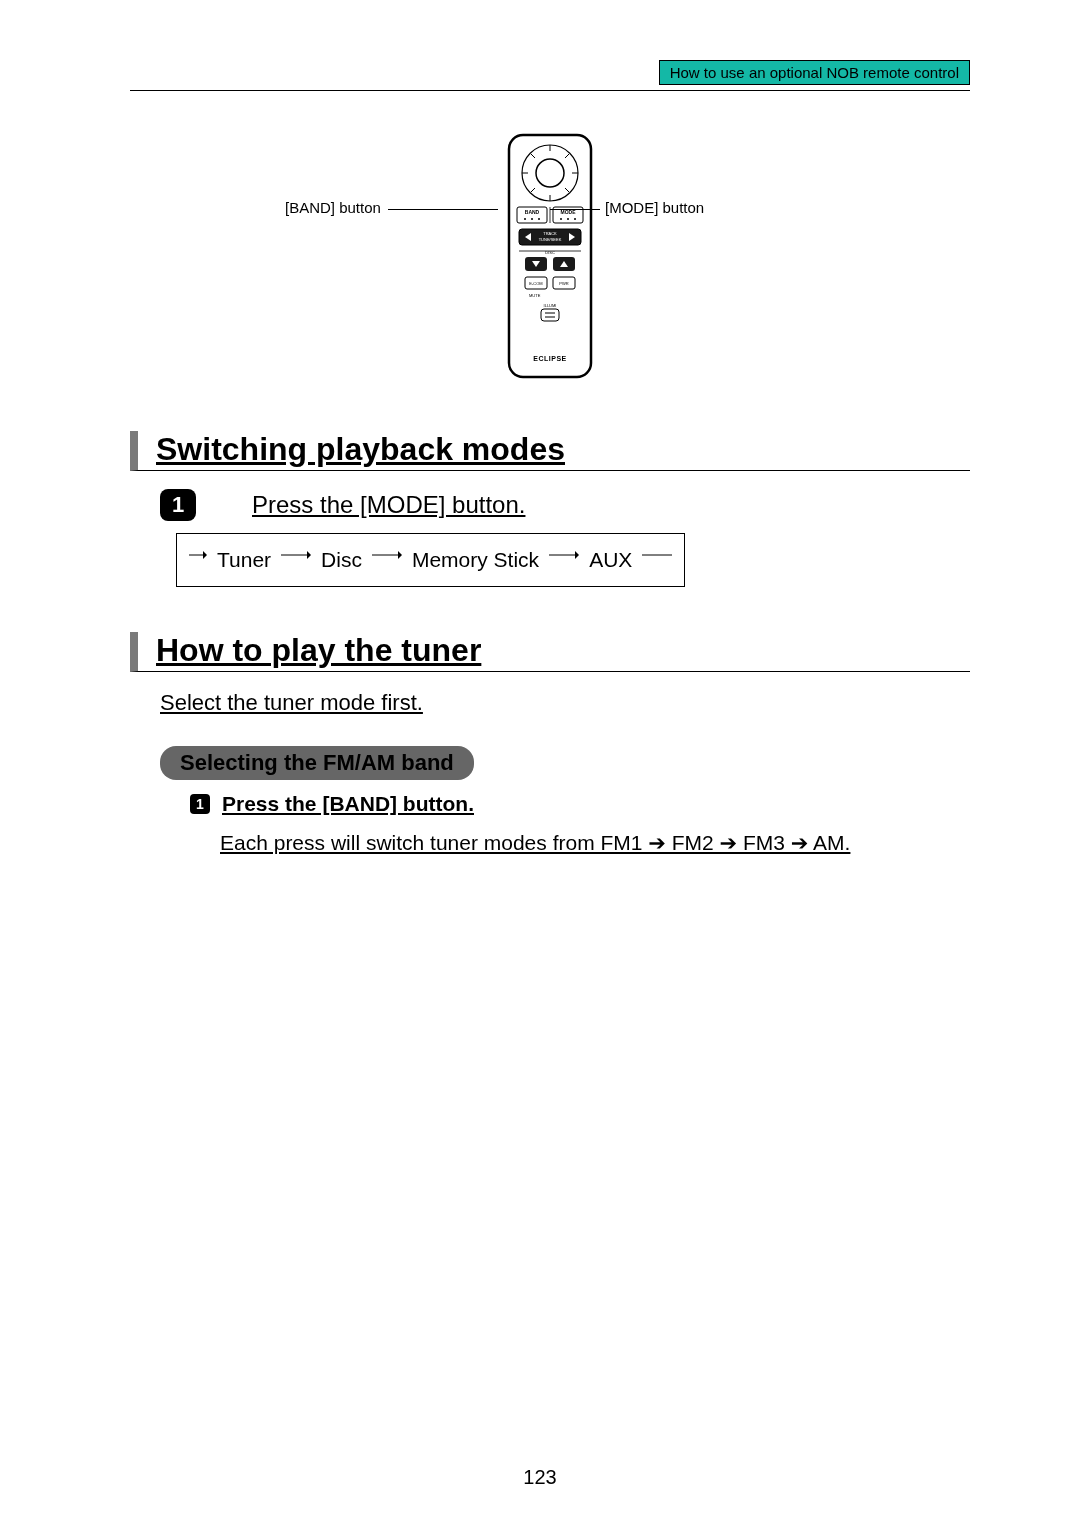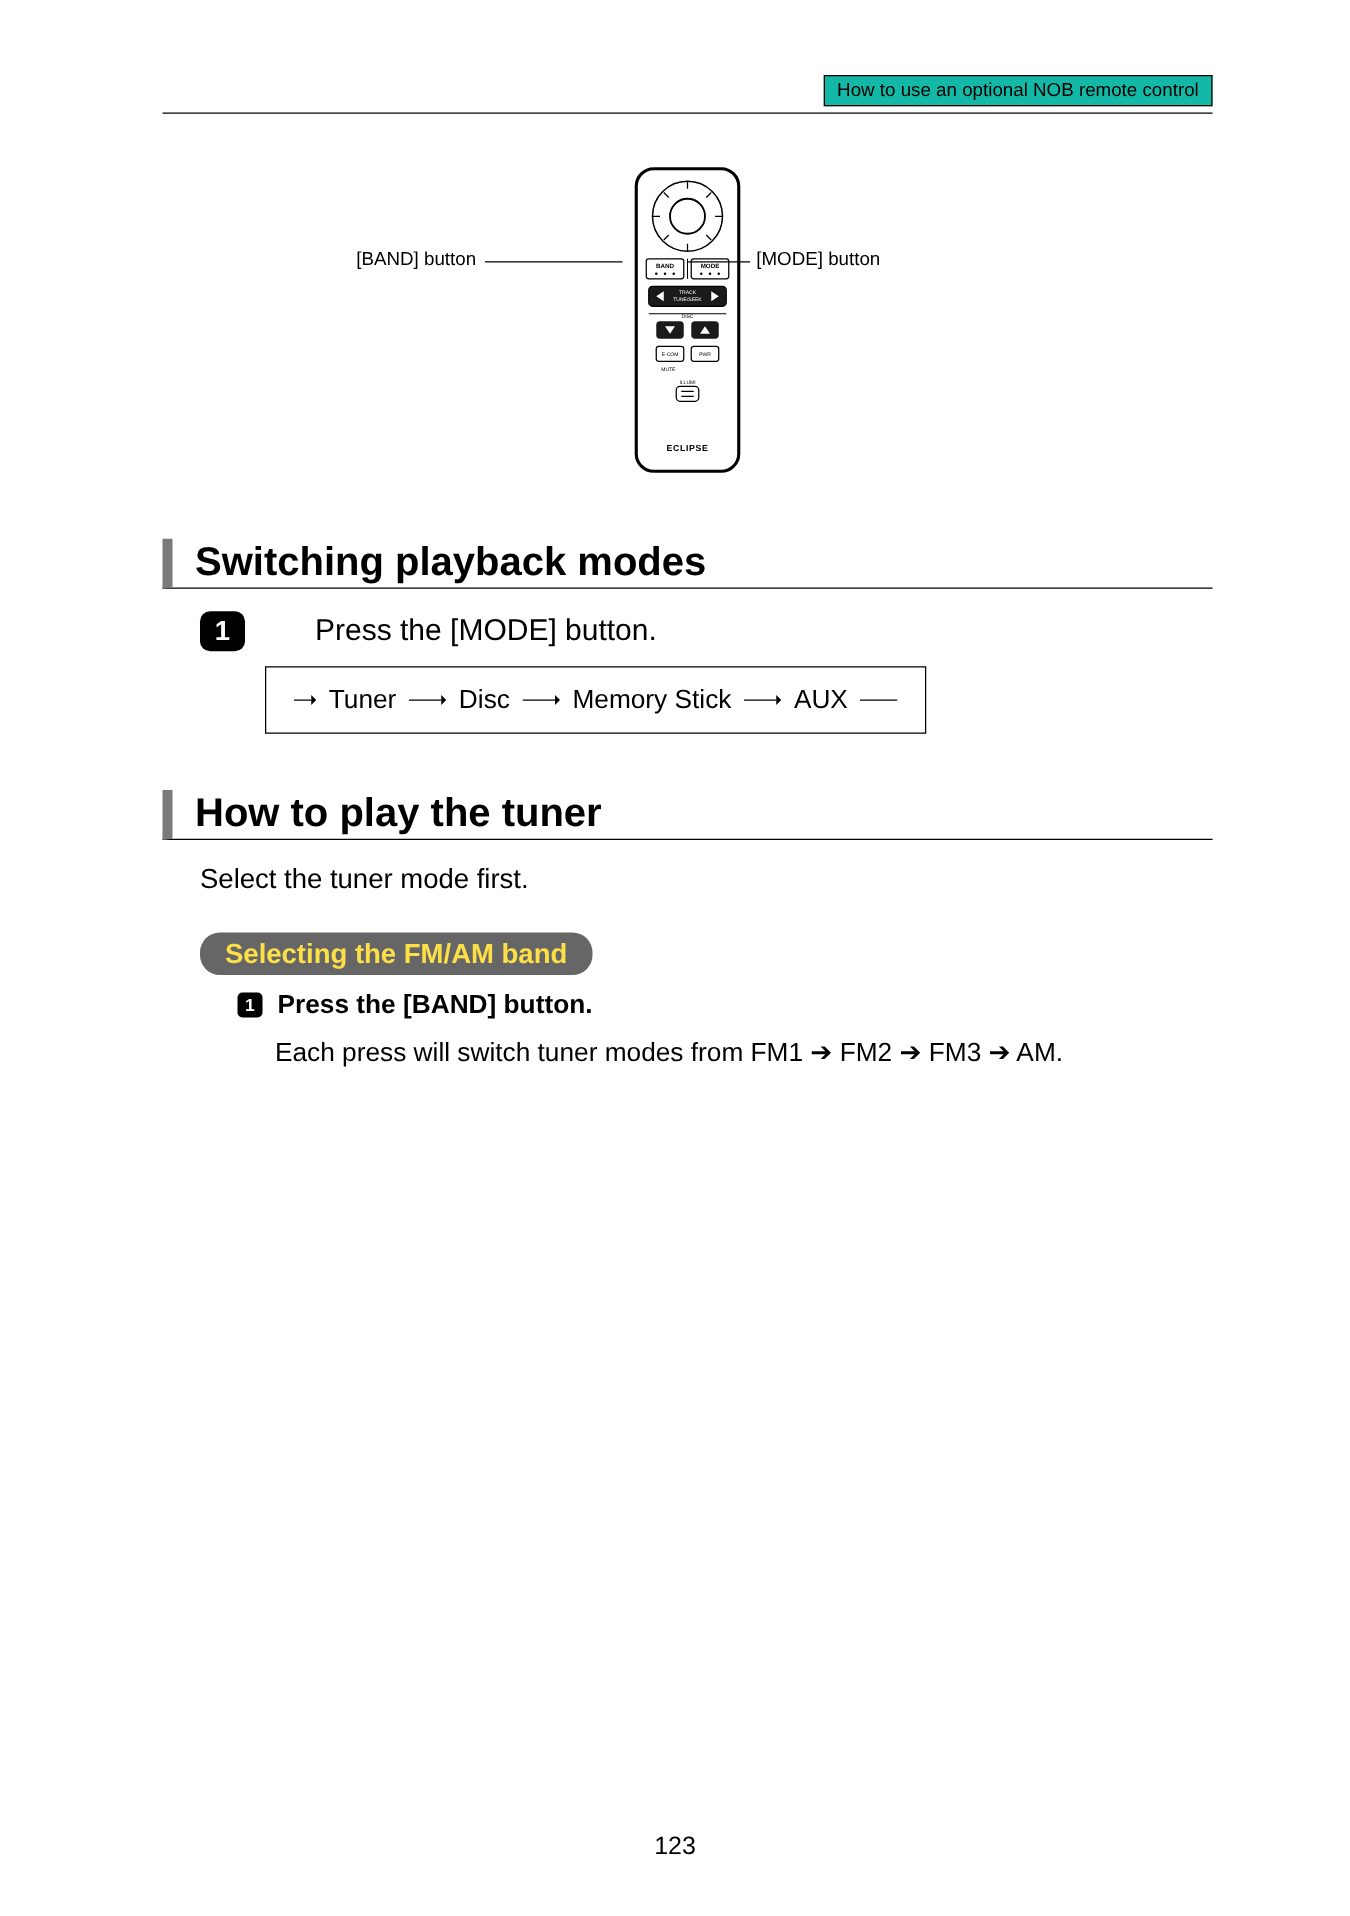--- a/index.html
+++ b/index.html
@@ -49,20 +49,21 @@
   .leader {
     position: absolute;
     top: 78px;
     height: 1px;
     background: #000;
   }
   .leader.left { left: 258px; width: 110px; }
   .leader.right { left: 420px; width: 50px; }
   .section {
     margin-top: 40px;
+    text-decoration: underline;
   }
   .section-title {
     font-size: 32px;
     font-weight: bold;
     padding-left: 18px;
     border-left: 8px solid #7a7a7a;
     border-bottom: 1px solid #000;
     padding-bottom: 2px;
     margin-bottom: 18px;
   }
@@ -89,34 +90,34 @@
     font-size: 24px;
     margin-left: 40px;
   }
   .body-text {
     font-size: 22px;
     margin-left: 82px;
     margin-bottom: 16px;
   }
   .seq-box {
     border: 1px solid #000;
-    margin-left: 82px;
-    padding: 14px 22px;
+    margin-left: 46px;
+    padding: 14px 12px;
     font-size: 21px;
     display: inline-flex;
-    align-items: center;
+    align-items: flex-start;
     gap: 10px;
   }
   .section2 {
     margin-top: 45px;
   }
   .subheading-pill {
     display: inline-block;
     background: #666;
-    color: #fde047;
+    color: #000000;
     font-weight: bold;
     font-size: 22px;
     padding: 4px 20px;
     border-radius: 16px;
     margin-left: 30px;
     margin-top: 14px;
     margin-bottom: 12px;
   }
   .step-row-small {
     display: flex;

